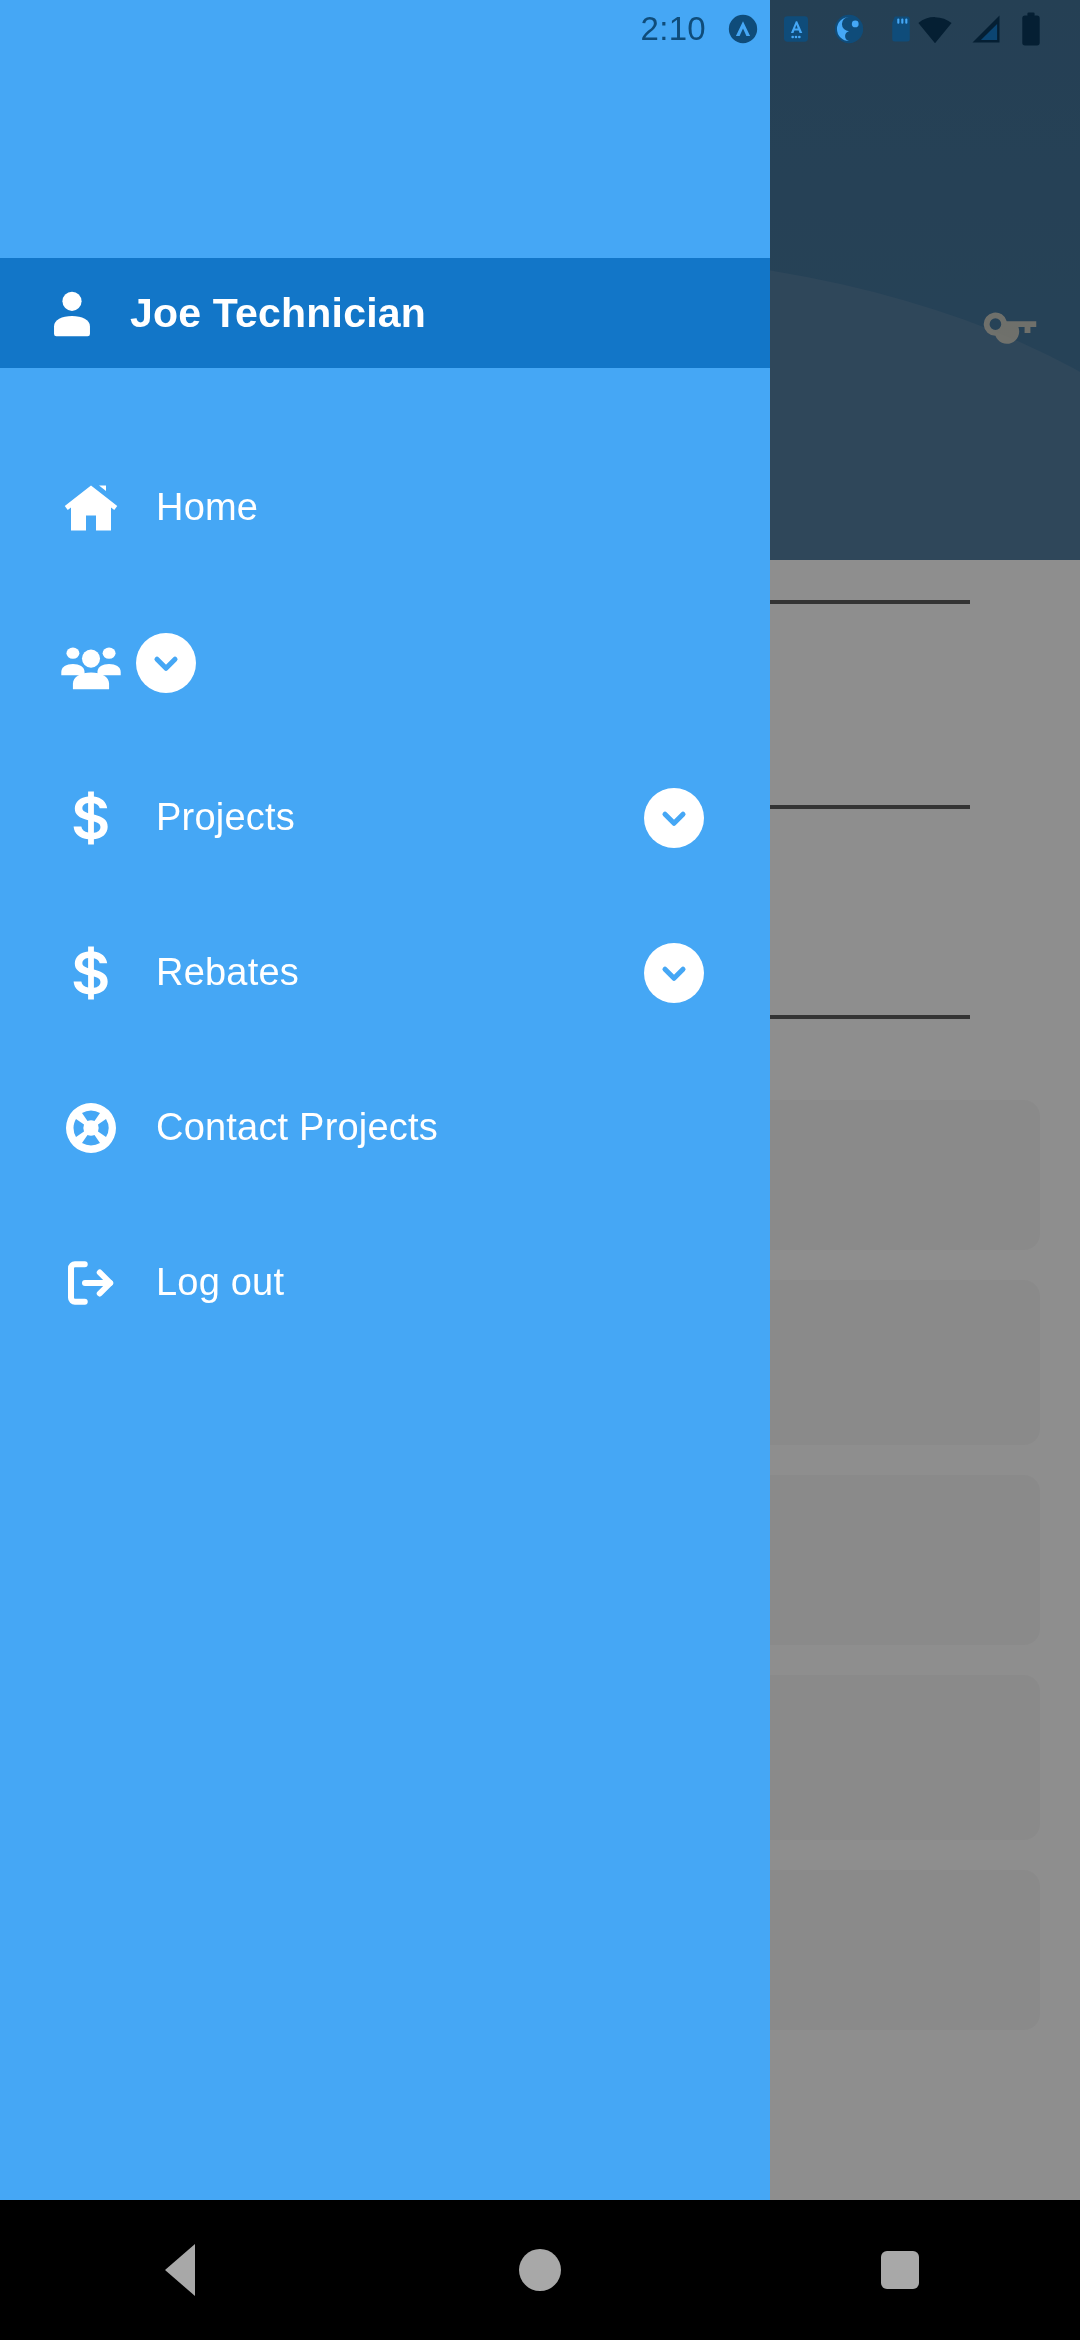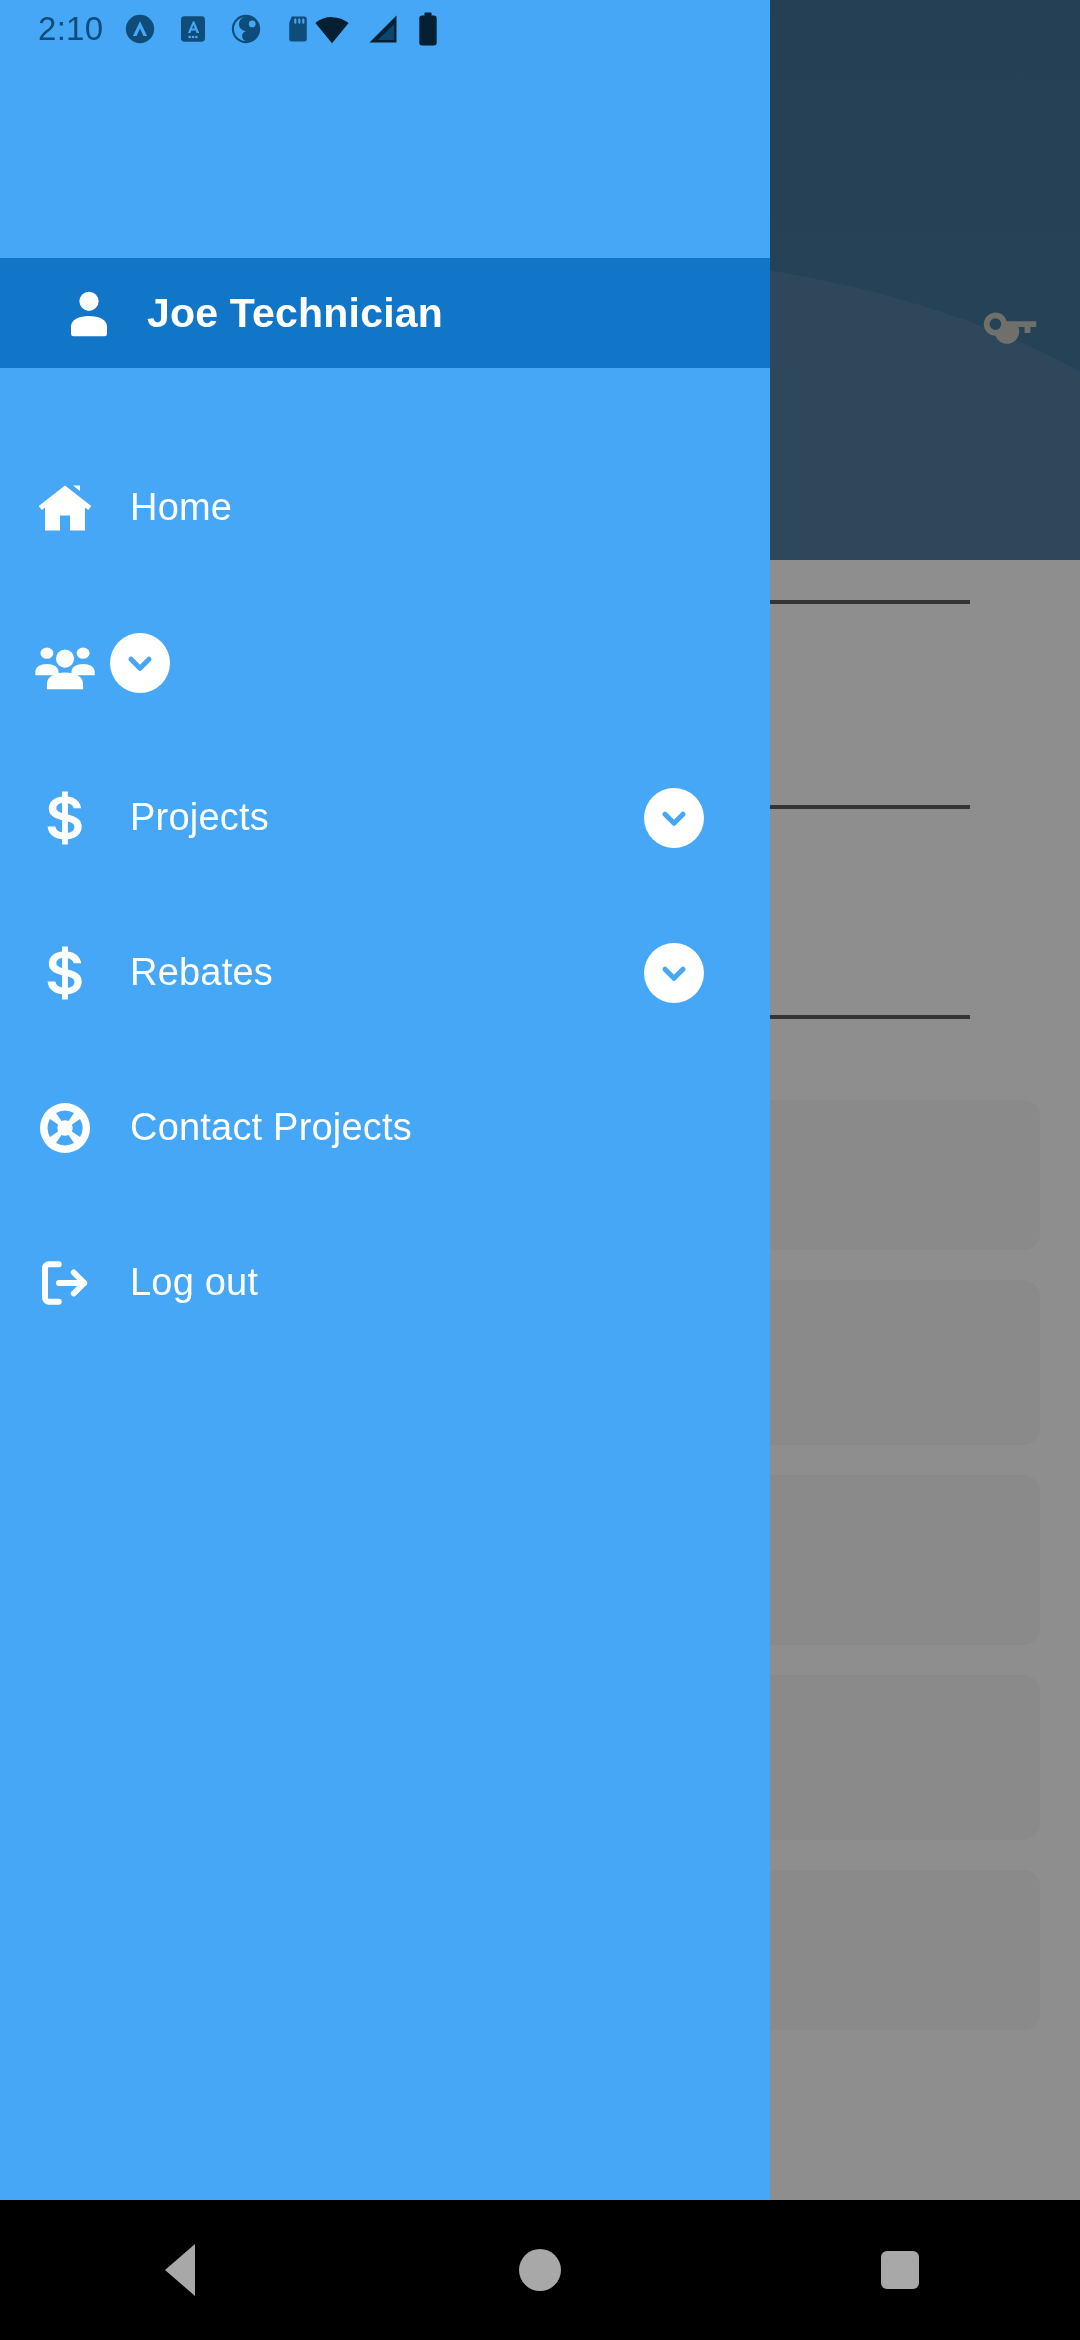--- a/index.html
+++ b/index.html
@@ -54,21 +54,21 @@
   #scrim {
     position:absolute; inset:0 0 140px 0;
     background:rgba(60,60,60,0.55);
     pointer-events:none;
   }
 
   
   #status-bar {
     position:absolute; top:0; left:8px; right:0; height:58px;
     z-index:20;
-    display:flex; align-items:center; justify-content:flex-start;
+    display:flex; align-items:center; justify-content:flex-end;
     padding:0 36px 0 30px;
   }
   #status-left {
     display:flex; align-items:center; gap:20px;
     color:#0f4c7a;
   }
   #clock {
     font-size:33px; letter-spacing:.3px; color:#0f4c7a;
     font-family:"Liberation Sans", sans-serif;
   }
@@ -85,39 +85,40 @@
     background:#45a7f5;
     z-index:15;
     display:flex; flex-direction:column;
   }
   #drawer-spacer { height:258px; flex:none; }
 
   #drawer-user-header {
     height:110px; flex:none;
     background:#1276c8;
     display:flex; align-items:center;
-    padding-left:61px;
+    padding-left:44px;
     gap:30px;
   }
   #drawer-user-header .user-icon { width:56px; height:56px; color:#fff; flex:none; }
   #user-name {
     color:#ffffff; font-size:41px; font-weight:bold;
     letter-spacing:.2px; white-space:nowrap;
   }
 
   #menu-list {
     flex:1;
     padding-top:62px;
     display:flex; flex-direction:column;
   }
   .menu-item {
     height:155px; flex:none;
     display:flex; align-items:center;
     padding:0 66px 0 20px;
     cursor:pointer;
+    margin-left:26px;
   }
   .menu-icon-slot {
     width:90px; flex:none;
     display:flex; align-items:center; justify-content:center;
     color:#ffffff;
   }
   .menu-icon-slot svg { display:block; }
   .menu-label {
     flex:1;
     color:#ffffff;

